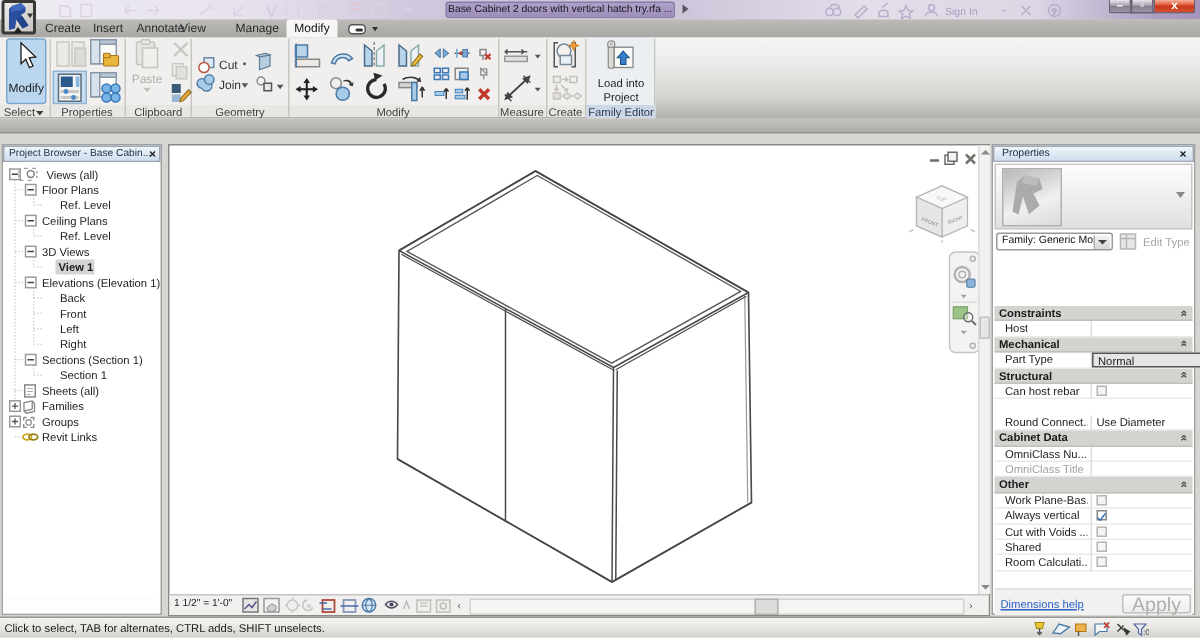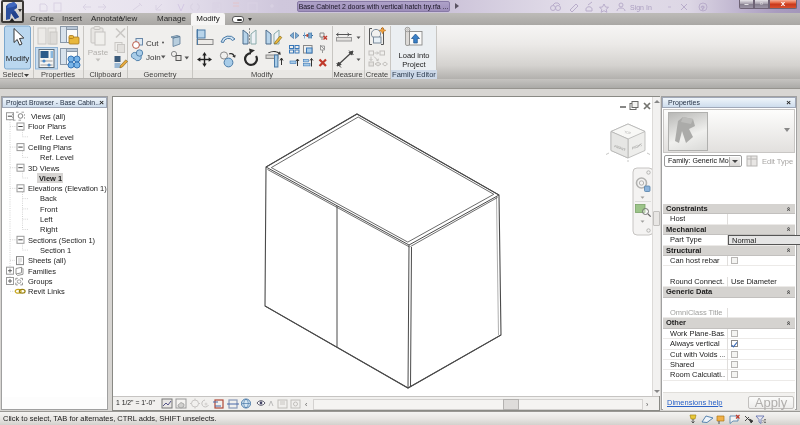--- a/index.html
+++ b/index.html
@@ -576,21 +576,25 @@
     <div class="grow" style="top:52px;">
         <span class="gl">Can host rebar</span>
         <span class="gv">
           <span class="cb"></span>
         </span>
       </div>
     <div class="grow" style="top:72.8px;">
         <span class="gl">Round Connect...</span>
         <span class="gv">Use Diameter</span>
       </div>
-    <div class="ghead" style="top:83.2px;">Generic Data</div>
+    <div class="ghead" style="top:83.2px;">Cabinet Data</div>
+    <div class="grow" style="top:93.6px;">
+        <span class="gl">OmniClass Nu...</span>
+        <span class="gv"></span>
+      </div>
     <div class="grow" style="top:104px;">
         <span class="gl" style="color:#a0a09e;">OmniClass Title</span>
         <span class="gv"></span>
       </div>
     <div class="ghead" style="top:114.4px;">Other</div>
     <div class="grow" style="top:124.8px;">
         <span class="gl">Work Plane-Bas...</span>
         <span class="gv">
           <span class="cb"></span>
         </span>

